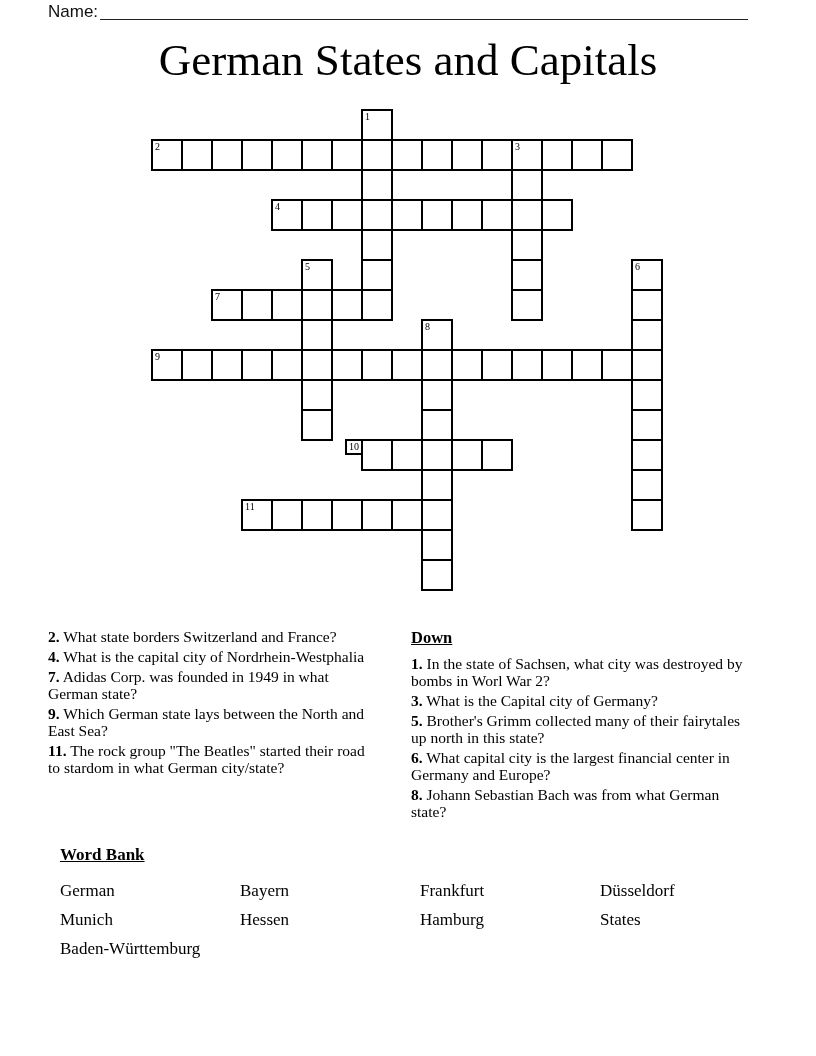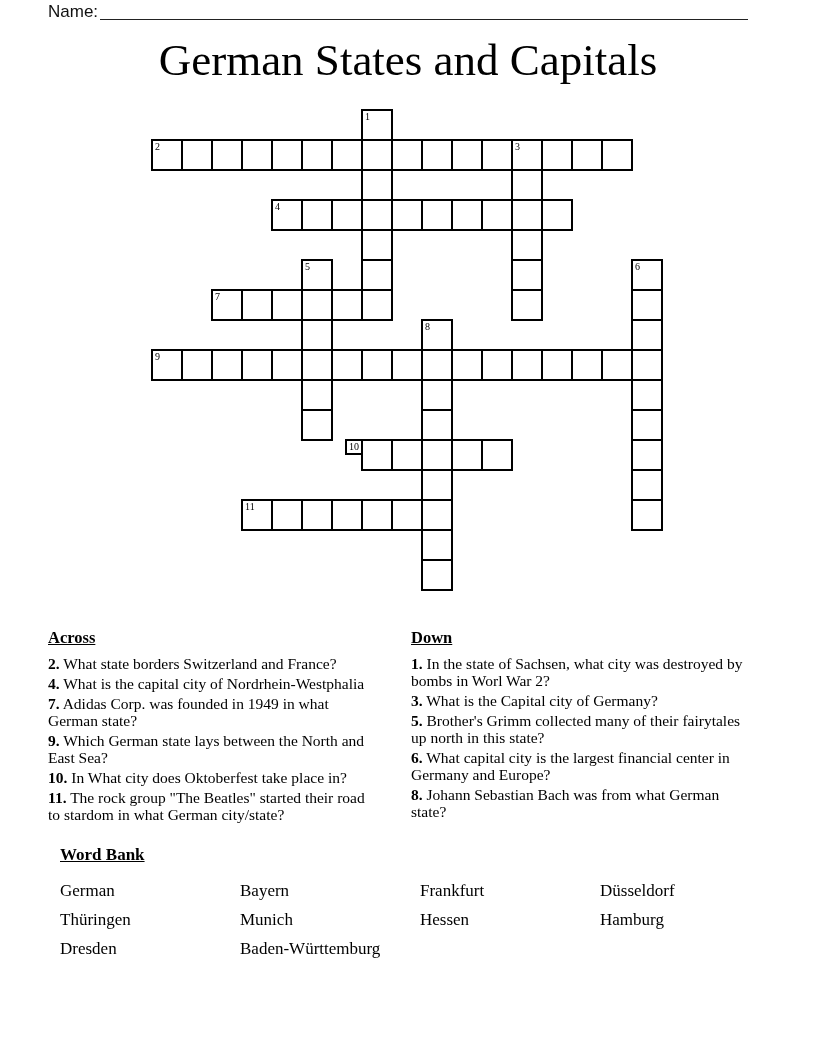--- a/index.html
+++ b/index.html
@@ -193,45 +193,42 @@
       <span class="cellnum">11</span>
     </div>
     <div class="cell" style="left: 120px; top: 390px; width: 32px; height: 32px;"></div>
     <div class="cell" style="left: 150px; top: 390px; width: 32px; height: 32px;"></div>
     <div class="cell" style="left: 180px; top: 390px; width: 32px; height: 32px;"></div>
     <div class="cell" style="left: 210px; top: 390px; width: 32px; height: 32px;"></div>
     <div class="cell" style="left: 240px; top: 390px; width: 32px; height: 32px;"></div>
   </div>
 
 <section class="clues-col across">
-  <h2>Across</h2>
   <p class="clue"><b>2.</b> <span>What state borders Switzerland and France?</span></p>
   <p class="clue"><b>4.</b> <span>What is the capital city of Nordrhein-Westphalia</span></p>
   <p class="clue"><b>7.</b> <span>Adidas Corp. was founded in 1949 in what German state?</span></p>
   <p class="clue"><b>9.</b> <span>Which German state lays between the North and East Sea?</span></p>
-  <p class="clue"><b>10.</b> <span>In What city does Oktoberfest take place in?</span></p>
   <p class="clue"><b>11.</b> <span>The rock group "The Beatles" started their road to stardom in what German city/state?</span></p>
 </section>
 
 <section class="clues-col down">
   <h2>Down</h2>
   <p class="clue"><b>1.</b> <span>In the state of Sachsen, what city was destroyed by bombs in Worl War 2?</span></p>
   <p class="clue"><b>3.</b> <span>What is the Capital city of Germany?</span></p>
   <p class="clue"><b>5.</b> <span>Brother's Grimm collected many of their fairytales up north in this state?</span></p>
   <p class="clue"><b>6.</b> <span>What capital city is the largest financial center in Germany and Europe?</span></p>
   <p class="clue"><b>8.</b> <span>Johann Sebastian Bach was from what German state?</span></p>
 </section>
 
 <section class="word-bank">
   <h2>Word Bank</h2>
   <div class="bank-grid">
     <span>German</span>
     <span>Bayern</span>
     <span>Frankfurt</span>
     <span>Düsseldorf</span>
-    <span>Thüringen</span>
     <span>Munich</span>
     <span>Hessen</span>
     <span>Hamburg</span>
-    <span>Dresden</span>
+    <span>States</span>
     <span>Baden-Württemburg</span>
   </div>
 </section>
 
 </body></html>

